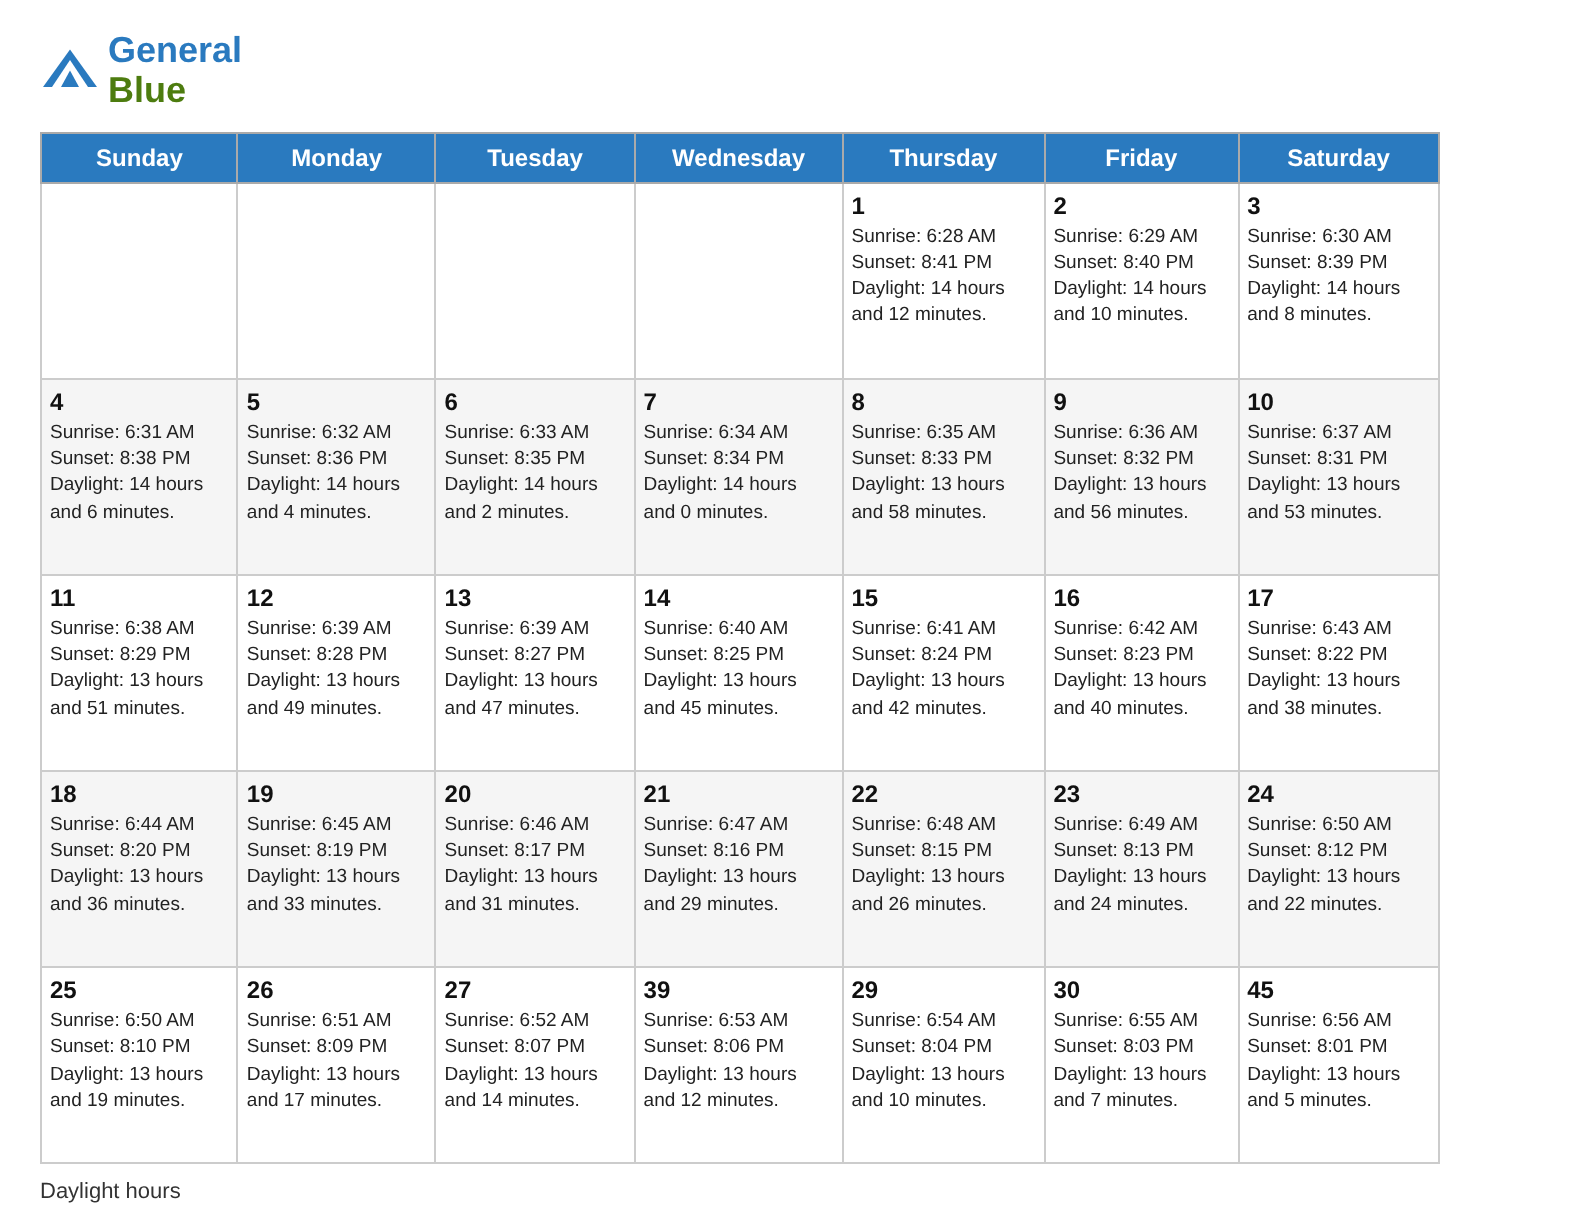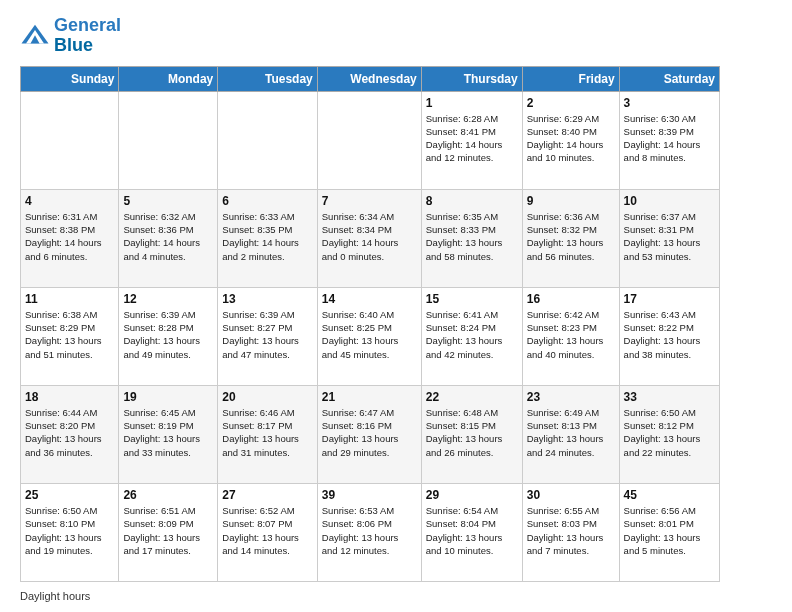--- a/index.html
+++ b/index.html
@@ -60,21 +60,21 @@
       border-collapse: collapse;
       font-size: 10px;
       flex: 1;
     }
     .calendar thead tr th {
       background-color: #2a7abf;
       color: #fff;
       font-size: 12px;
       font-weight: bold;
       padding: 5px 4px;
-      text-align: right;
+      text-align: center;
       border: 1px solid #aaa;
     }
     .calendar tbody tr td {
       border: 1px solid #ccc;
       vertical-align: top;
       padding: 4px 4px;
       width: 113px;
       min-height: 80px;
       background: #fff;
     }
@@ -108,21 +108,21 @@
 <div class="page">
   <div class="header">
     <div class="logo">
       <svg class="logo-icon" viewBox="0 0 40 40">
         <polygon points="20,5 38,30 2,30" fill="#2a7abf"></polygon>
         <polygon points="20,12 32,30 8,30" fill="#fff"></polygon>
         <polygon points="20,19 26,30 14,30" fill="#2a7abf"></polygon>
       </svg>
       <div class="logo-text">
         <span>General</span><br>
-        <span style="color:#0369a1;">Blue</span>
+        <span style="color:#4d7c0f;">Blue</span>
       </div>
     </div>
   </div>
 
   <table class="calendar">
     <thead>
       <tr>
       <th>Sunday</th>
           <th>Monday</th>
           <th>Tuesday</th>
@@ -230,21 +230,21 @@
           </td>
           <td>
             <span class="day-number">22</span>
             <div class="day-info">Sunrise: 6:48 AM<br>Sunset: 8:15 PM<br>Daylight: 13 hours and 26 minutes.</div>
           </td>
           <td>
             <span class="day-number">23</span>
             <div class="day-info">Sunrise: 6:49 AM<br>Sunset: 8:13 PM<br>Daylight: 13 hours and 24 minutes.</div>
           </td>
           <td>
-            <span class="day-number">33</span>
+            <span class="day-number">24</span>
             <div class="day-info">Sunrise: 6:50 AM<br>Sunset: 8:12 PM<br>Daylight: 13 hours and 22 minutes.</div>
           </td>
         </tr>
         <tr>
           <td>
             <span class="day-number">25</span>
             <div class="day-info">Sunrise: 6:50 AM<br>Sunset: 8:10 PM<br>Daylight: 13 hours and 19 minutes.</div>
           </td>
           <td>
             <span class="day-number">26</span>

